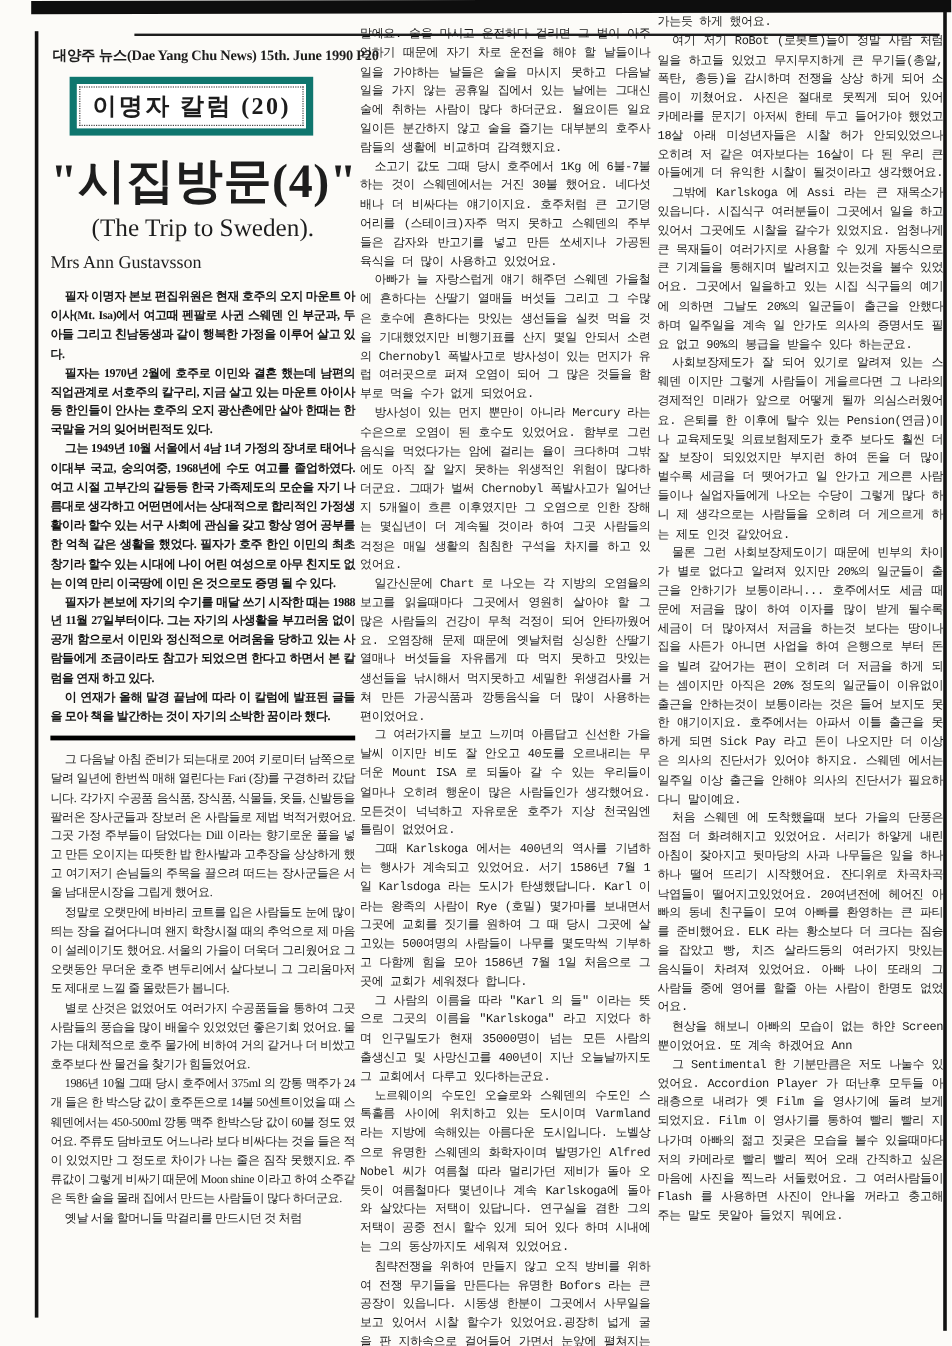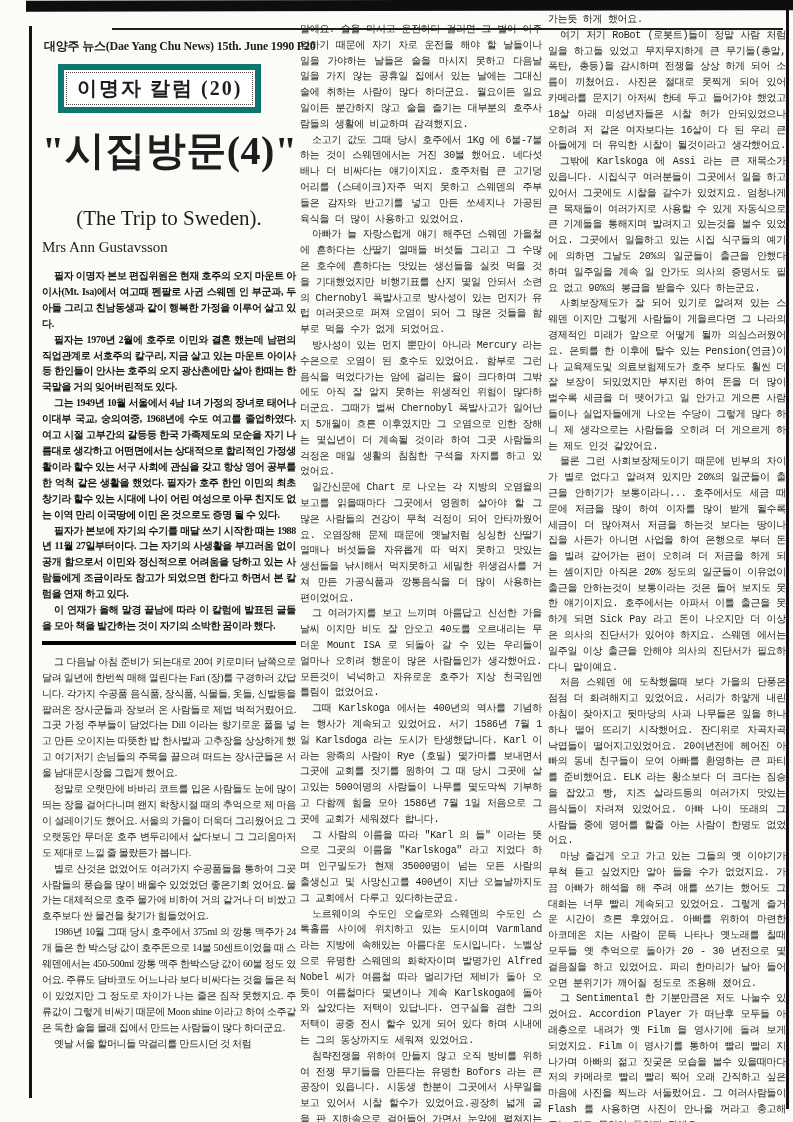--- a/index.html
+++ b/index.html
@@ -16,21 +16,21 @@
   .col{position:absolute;}
   .col1{left:42px;top:14px;width:254px;}
   .col2{left:300px;top:22px;width:242px;}
   .col3{left:548px;top:12px;width:238px;}
 
   .masthead{font-size:12px;font-weight:bold;letter-spacing:-0.2px;white-space:nowrap;margin:24px 0 0 2px;}
   .badge-wrap{margin:9px 0 0 16px;}
   .badge{display:inline-block;border:6px solid #0f766e;padding:2px;background:#fff;}
   .badge-inner{display:inline-block;border:1px dotted #444;padding:2px 10px;font-size:20px;font-weight:bold;letter-spacing:2px;}
   .title{margin:10px 0 0 0;text-align:center;font-size:40px;font-weight:bold;letter-spacing:0.5px;white-space:nowrap;}
-  .subtitle{margin-top:28px;text-align:center;font-size:21px;}
+  .subtitle{margin-top:0;text-align:center;font-size:21px;}
   .byline{margin-top:8px;text-align:left;font-size:15px;}
 
   p.body{
     margin:0;font-size:10px;line-height:15.9px;text-align:justify;
     text-indent:12px;letter-spacing:-0.3px;word-break:break-all;color:#1b1b1b;
   }
   p.cont{text-indent:0;}
   .intro{margin-top:12px;}
   .intro p.body{font-weight:bold;color:#151515;}
   .divider{height:4px;background:#000;margin:7px 0 9px 0;}
@@ -83,17 +83,16 @@
     <p class="body">침략전쟁을 위하여 만들지 않고 오직 방비를 위하여 전쟁 무기들을 만든다는 유명한 Bofors 라는 큰 공장이 있읍니다. 시동생 한분이 그곳에서 사무일을 보고 있어서 시찰 할수가 있었어요.굉장히 넓게 굴을 판 지하속으로 걸어들어 가면서 눈앞에 펼쳐지는 광경은 마치 지구를 떠나 어느 별나라에라도</p>
   </div>
 
   <div class="col col3">
     <p class="body cont">가는듯 하게 했어요.</p>
     <p class="body">여기 저기 RoBot (로봇트)들이 정말 사람 처럼 일을 하고들 있었고 무지무지하게 큰 무기들(총알, 폭탄, 총등)을 감시하며 전쟁을 상상 하게 되어 소름이 끼쳤어요. 사진은 절대로 못찍게 되어 있어 카메라를 문지기 아저씨 한테 두고 들어가야 했었고 18살 아래 미성년자들은 시찰 허가 안되있었으나 오히려 저 같은 여자보다는 16살이 다 된 우리 큰 아들에게 더 유익한 시찰이 될것이라고 생각했어요.</p>
     <p class="body">그밖에 Karlskoga 에 Assi 라는 큰 재목소가 있읍니다. 시집식구 여러분들이 그곳에서 일을 하고 있어서 그곳에도 시찰을 갈수가 있었지요. 엄청나게 큰 목재들이 여러가지로 사용할 수 있게 자동식으로 큰 기계들을 통해지며 발려지고 있는것을 볼수 있었어요. 그곳에서 일을하고 있는 시집 식구들의 예기에 의하면 그날도 20%의 일군들이 출근을 안했다 하며 일주일을 계속 일 안가도 의사의 증명서도 필요 없고 90%의 봉급을 받을수 있다 하는군요.</p>
     <p class="body">사회보장제도가 잘 되어 있기로 알려져 있는 스웨덴 이지만 그렇게 사람들이 게을르다면 그 나라의 경제적인 미래가 앞으로 어떻게 될까 의심스러웠어요. 은퇴를 한 이후에 탈수 있는 Pension(연금)이나 교육제도및 의료보험제도가 호주 보다도 훨씬 더 잘 보장이 되있었지만 부지런 하여 돈을 더 많이 벌수록 세금을 더 뗏어가고 일 안가고 게으른 사람들이나 실업자들에게 나오는 수당이 그렇게 많다 하니 제 생각으로는 사람들을 오히려 더 게으르게 하는 제도 인것 같았어요.</p>
     <p class="body">물론 그런 사회보장제도이기 때문에 빈부의 차이가 별로 없다고 알려져 있지만 20%의 일군들이 출근을 안하기가 보통이라니... 호주에서도 세금 때문에 저금을 많이 하여 이자를 많이 받게 될수록 세금이 더 많아져서 저금을 하는것 보다는 땅이나 집을 사든가 아니면 사업을 하여 은행으로 부터 돈을 빌려 갚어가는 편이 오히려 더 저금을 하게 되는 셈이지만 아직은 20% 정도의 일군들이 이유없이 출근을 안하는것이 보통이라는 것은 들어 보지도 못한 얘기이지요. 호주에서는 아파서 이틀 출근을 못하게 되면 Sick Pay 라고 돈이 나오지만 더 이상은 의사의 진단서가 있어야 하지요. 스웨덴 에서는 일주일 이상 출근을 안해야 의사의 진단서가 필요하다니 말이예요.</p>
     <p class="body">처음 스웨덴 에 도착했을때 보다 가을의 단풍은 점점 더 화려해지고 있었어요. 서리가 하얗게 내린 아침이 잦아지고 뒷마당의 사과 나무들은 잎을 하나 하나 떨어 뜨리기 시작했어요. 잔디위로 차곡차곡 낙엽들이 떨어지고있었어요. 20여년전에 헤어진 아빠의 동네 친구들이 모여 아빠를 환영하는 큰 파티를 준비했어요. ELK 라는 황소보다 더 크다는 짐승을 잡았고 빵, 치즈 살라드등의 여러가지 맛있는 음식들이 차려져 있었어요. 아빠 나이 또래의 그 사람들 중에 영어를 할줄 아는 사람이 한명도 없었어요.</p>
-    <p class="body">마냥 즐겁게 오고 가고 있는 그들의 옛 이야기가 무척 듣고 싶었지만 알아 들을 수가 없었지요. 가끔 아빠가 해석을 해 주려 애를 쓰기는 했어도 그 대화는 너무 빨리 계속되고 있었어요. 그렇게 즐거운 시간이 흐른 후였어요. 아빠를 위하여 마련한 아코데온 치는 사람이 문득 나타나 옛노래를 칠때 모두들 옛 추억으로 돌아가 20 - 30 년전으로 몇 걸음질을 하고 있었어요. 파리 한마리가 날아 들어오면 분위기가 깨어질 정도로 조용해 졌어요.</p>
+    <p class="body">현상을 해보니 아빠의 모습이 없는 하얀 Screen 뿐이었어요. 또 계속 하겠어요 Ann</p>
     <p class="body">그 Sentimental 한 기분만큼은 저도 나눌수 있었어요. Accordion Player 가 떠난후 모두들 아래층으로 내려가 옛 Film 을 영사기에 돌려 보게 되었지요. Film 이 영사기를 통하여 빨리 빨리 지나가며 아빠의 젊고 짓궂은 모습을 볼수 있을때마다 저의 카메라로 빨리 빨리 찍어 오래 간직하고 싶은 마음에 사진을 찍느라 서둘렀어요. 그 여러사람들이 Flash 를 사용하면 사진이 안나올 꺼라고 충고해 주는 말도 못알아 들었지 뭐에요.</p>
-    <p class="body">현상을 해보니 아빠의 모습이 없는 하얀 Screen 뿐이었어요. 또 계속 하겠어요 Ann</p>
   </div>
 </div>
 
 </body></html>

